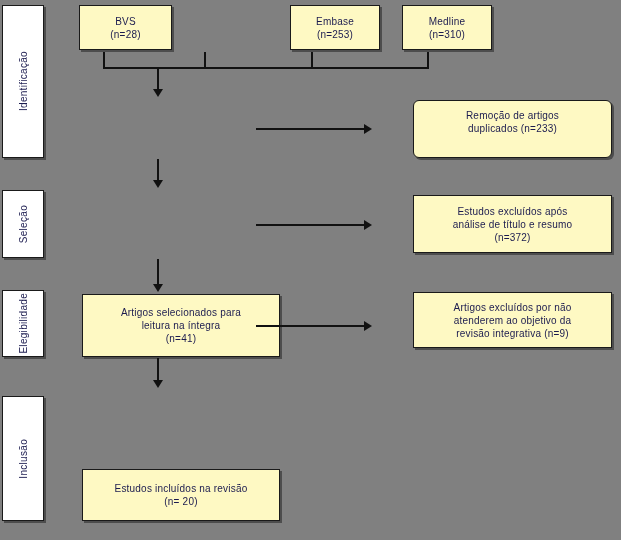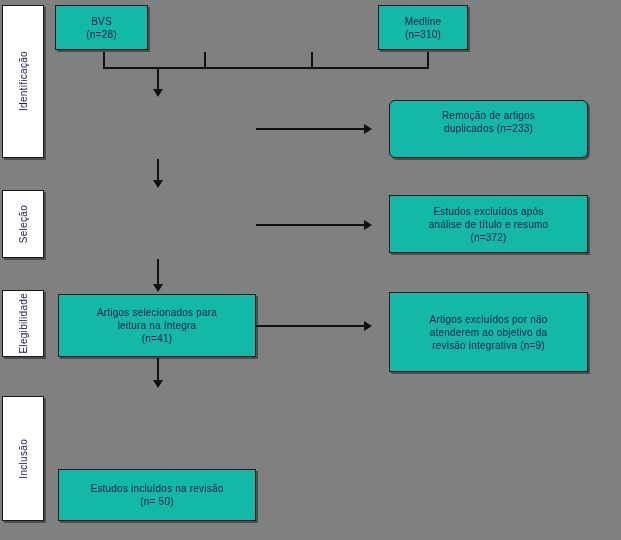--- a/index.html
+++ b/index.html
@@ -16,32 +16,33 @@
   #stage {
     position: relative;
     width: 621px;
     height: 540px;
     background: #808080;
   }
 
   
   .box {
     position: absolute;
-    background: #14b8a6;
+    background: #fef9c3;
     border: 1px solid #1a1a1a;
     box-sizing: border-box;
     box-shadow: 2px 2px 0 0 #4d4d4d;
     color: #1b1b4f;
     font-size: 10px;
     line-height: 13px;
     text-align: center;
     display: flex;
     align-items: center;
     justify-content: center;
     letter-spacing: 0.2px;
+    margin-left: 24px;
   }
   .box .txt {
     white-space: pre-line;
     padding: 0 4px;
   }
 
   
   .stage-box {
     position: absolute;
     background: #ffffff;
@@ -120,20 +121,24 @@
   <div class="stage-box" style="left:2px; top:396px; width:42px; height:125px;">
     <span class="vtxt">Inclusão</span>
   </div>
 
   <div class="box" style="left:55px; top:5px; width:93px; height:45px;">
     <span class="txt">BVS
 (n=28)</span>
   </div>
 
 
+  <div class="box" style="left:266px; top:5px; width:90px; height:45px;">
+    <span class="txt">Embase
+(n=253)</span>
+  </div>
 
   <div class="box" style="left:378px; top:5px; width:90px; height:45px;">
     <span class="txt">Medline
 (n=310)</span>
   </div>
 
   <div class="vline" style="left:103px; top:52px; height:17px;"></div>
   <div class="vline" style="left:204px; top:52px; height:17px;"></div>
   <div class="vline" style="left:311px; top:52px; height:17px;"></div>
   <div class="vline" style="left:427px; top:52px; height:17px;"></div>
@@ -146,21 +151,21 @@
 
   <div class="box" style="left:58px; top:294px; width:198px; height:63px;text-align:center;">
     <span class="txt">Artigos selecionados para
 leitura na íntegra
 (n=41)</span>
   </div>
 
 
   <div class="box" style="left:58px; top:469px; width:198px; height:52px;">
     <span class="txt">Estudos incluídos na revisão
-(n= 50)</span>
+(n= 20)</span>
   </div>
 
   <div class="vline" style="left:157px; top:159px; height:23px;"></div>
   <div class="arrow-down" style="left:153px; top:180px;"></div>
 
   <div class="vline" style="left:157px; top:259px; height:27px;"></div>
   <div class="arrow-down" style="left:153px; top:284px;"></div>
 
   <div class="vline" style="left:157px; top:358px; height:24px;"></div>
   <div class="arrow-down" style="left:153px; top:380px;"></div>
@@ -169,21 +174,21 @@
     <span class="txt">Remoção de artigos
 duplicados (n=233)</span>
   </div>
 
   <div class="box" style="left:389px; top:195px; width:199px; height:58px;">
     <span class="txt">Estudos excluídos após
 análise de título e resumo
 (n=372)</span>
   </div>
 
-  <div class="box" style="left:389px; top:292px; width:199px; height:80px;">
+  <div class="box" style="left:389px; top:292px; width:199px; height:56px;">
     <span class="txt">Artigos excluídos por não
 atenderem ao objetivo da
 revisão integrativa (n=9)</span>
   </div>
 
   <div class="hline" style="left:256px; top:128px; width:110px;"></div>
   <div class="arrow-right" style="left:364px; top:124px;"></div>
 
   <div class="hline" style="left:256px; top:224px; width:110px;"></div>
   <div class="arrow-right" style="left:364px; top:220px;"></div>

